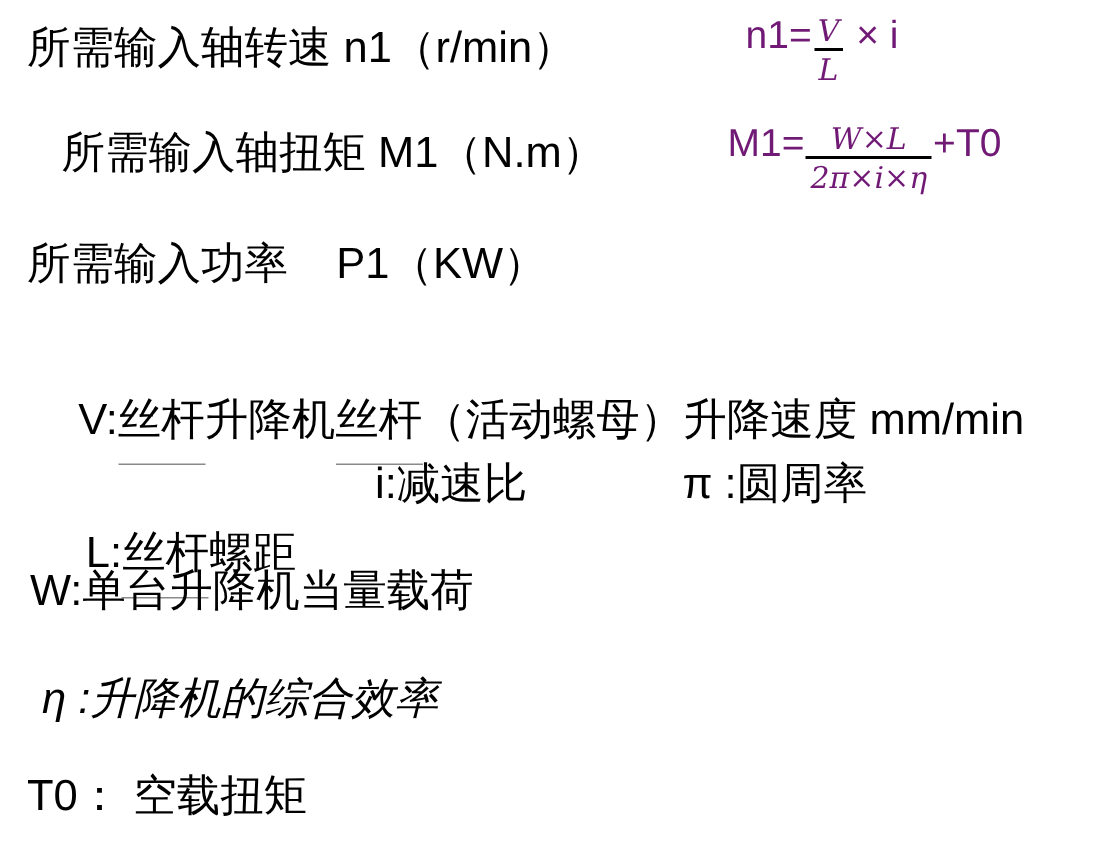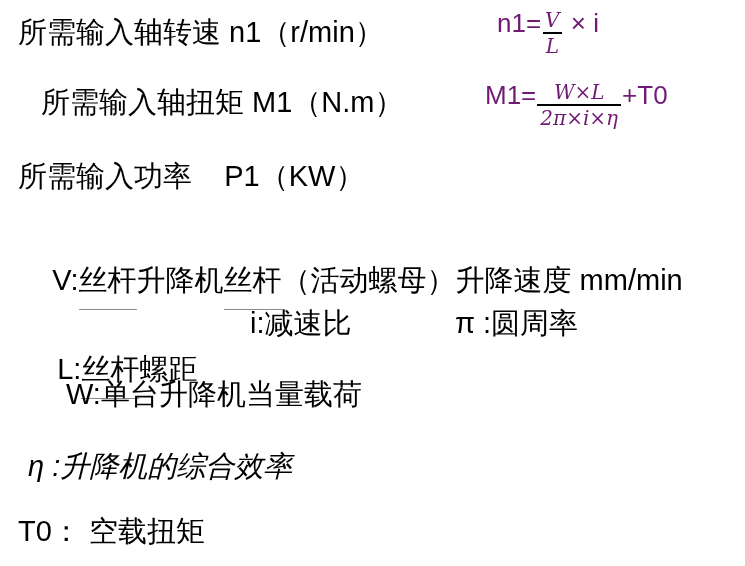--- a/index.html
+++ b/index.html
@@ -66,19 +66,19 @@
   <div class="row" style="top:231px; left:20px;">
     <span>V:</span><span class="u">丝杆</span><span>升降机</span><span class="u">丝杆</span><span>（活动螺母）升降速度 mm/min</span>
   </div>
 
   <div class="row" style="top:320px; left:25px;">
     <span>L:</span><span class="u">丝杆</span><span>螺距</span>
   </div>
   <div class="row" style="top:307px; left:455px;">π :圆周率</div>
   <div class="row" style="top:307px; left:250px;">i:减速比</div>
 
-  <div class="row" style="top:378px; left:20px;margin-left:46px;">W:单台升降机当量载荷</div>
+  <div class="row" style="top:378px; left:20px;">W:单台升降机当量载荷</div>
 
   <div class="row" style="top:450px; left:28px;font-style:italic;">η :升降机的综合效率</div>
 
   <div class="row" style="top:515px; left:18px;">T0： 空载扭矩</div>
 
 </div>
 
 </body></html>

